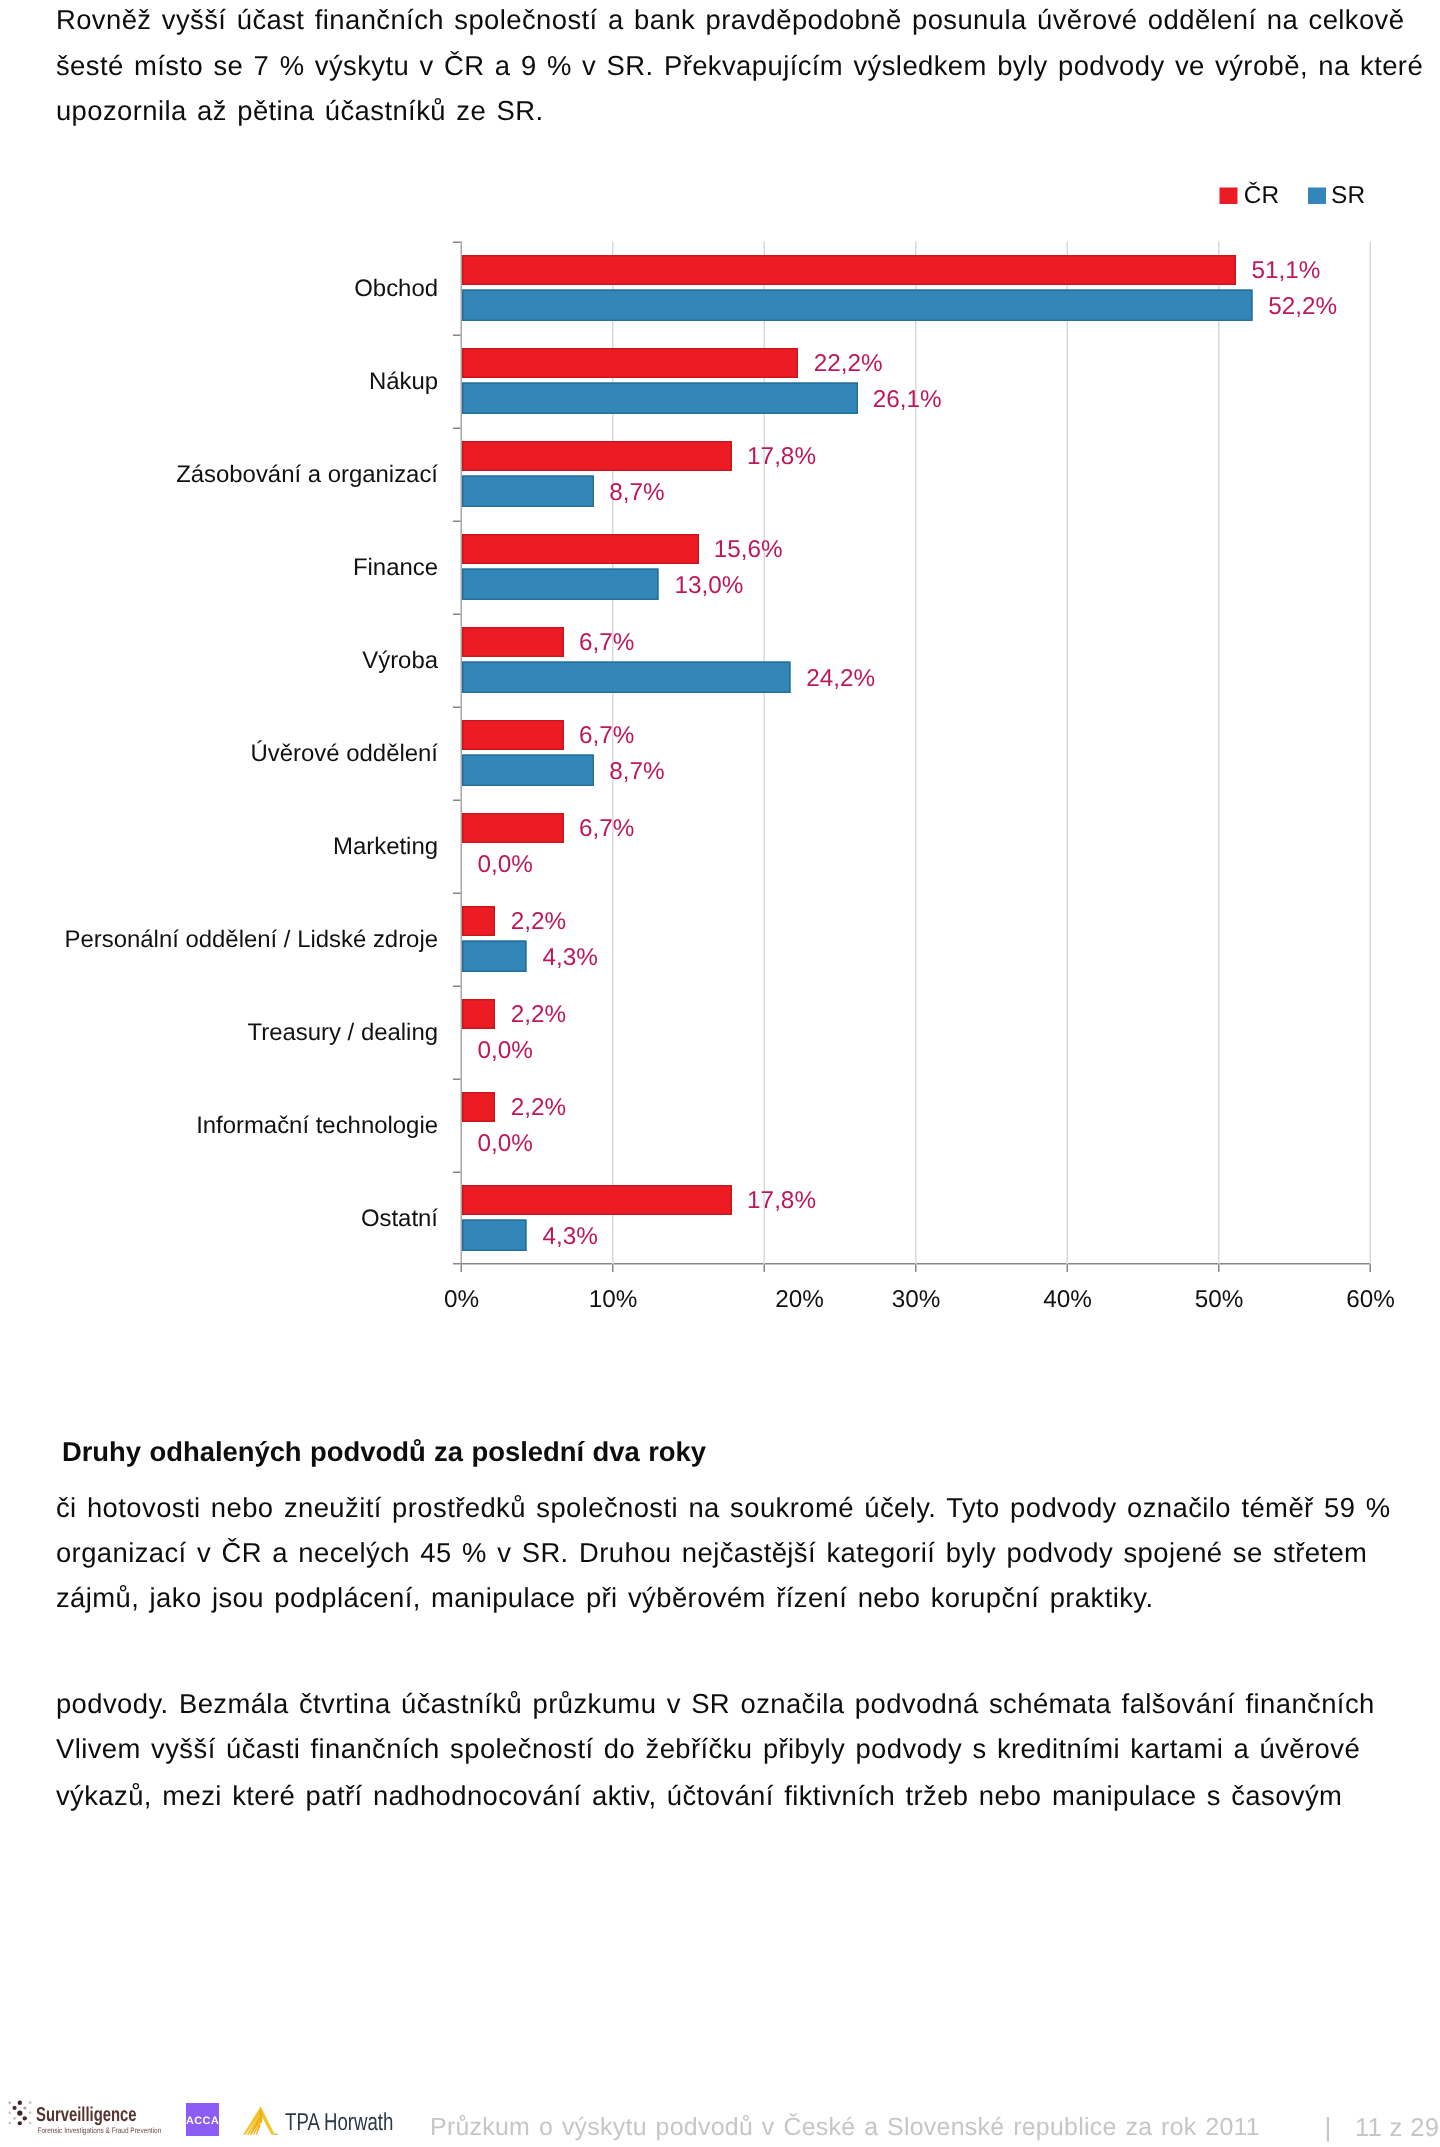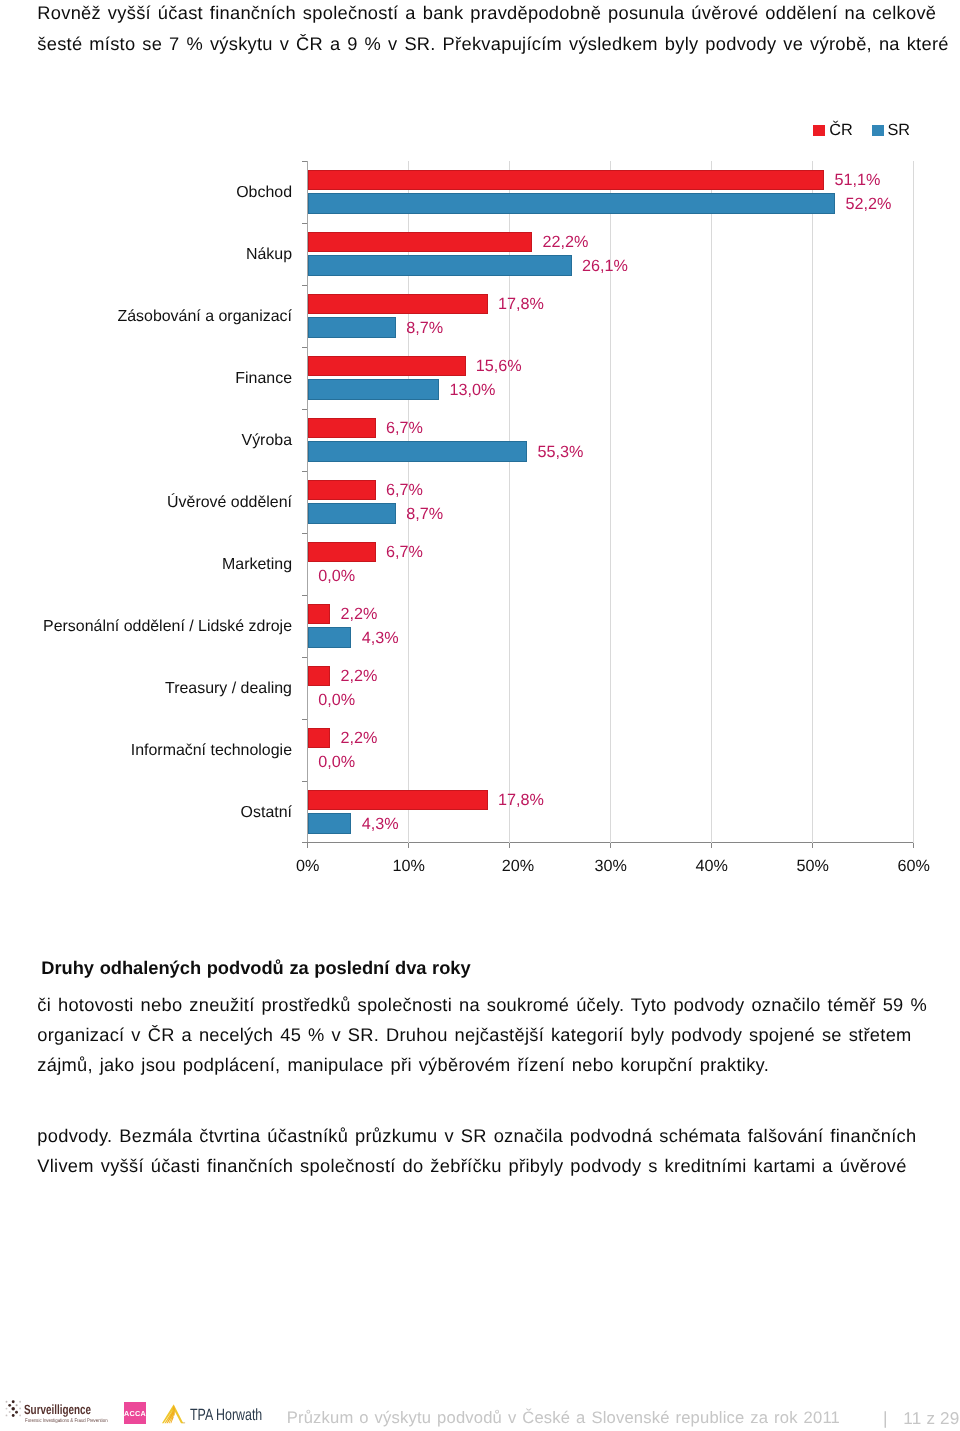--- a/index.html
+++ b/index.html
@@ -48,36 +48,37 @@
          letter-spacing:0.18px;word-spacing:1.1px;}
   .fsep{transform:translateZ(0);position:absolute;left:883px;top:1407.5px;font-size:17.6px;color:#c6c6c6;}
   .fpage{transform:translateZ(0);position:absolute;left:903.3px;top:1409.2px;font-size:17.1px;color:#c6c6c6;white-space:nowrap;letter-spacing:0.2px;}
   .logo-surv{position:absolute;left:5px;top:1394px;width:112px;height:34px;}
   .surv-name{position:absolute;left:24.3px;top:1402.6px;font-size:13.4px;font-weight:bold;
              color:#57332f;letter-spacing:0px;line-height:1;white-space:nowrap;
              transform:scaleX(0.738) translateZ(0);transform-origin:0 0;}
   .surv-tag{position:absolute;left:24.6px;top:1419.1px;font-size:5.3px;font-weight:normal;
             color:#6b4b47;letter-spacing:0px;line-height:1;white-space:nowrap;
             transform:scaleX(0.815) translateZ(0);transform-origin:0 0;}
-  .logo-acca{position:absolute;left:124px;top:1401.8px;width:22.1px;height:22.0px;background:#ec4899;}
+  .logo-acca{position:absolute;left:124px;top:1401.8px;width:22.1px;height:22.0px;background:#8b5cf6;}
   .acca-txt{transform:translateZ(0);position:absolute;left:0px;top:8.4px;width:22.1px;text-align:center;font-size:7.2px;
             font-weight:bold;color:#fff;letter-spacing:0.35px;line-height:1;}
   .logo-tpa{position:absolute;left:160px;top:1398px;width:130px;height:30px;}
   .tpa-txt{position:absolute;left:189.6px;top:1406.5px;font-size:16.3px;color:#2a3a4b;
            letter-spacing:0px;line-height:1;white-space:nowrap;
            transform:scaleX(0.763) translateZ(0);transform-origin:0 0;}
 </style>
 </head>
 <body>
 
 <div class="page">
 
   <div class="btxt intro" id="introbox">
       <div>Rovněž vyšší účast finančních společností a bank pravděpodobně posunula úvěrové oddělení na celkově</div>
       <div>šesté místo se 7 % výskytu v ČR a 9 % v SR. Překvapujícím výsledkem byly podvody ve výrobě, na které</div>
+      <div>upozornila až pětina účastníků ze SR.</div>
     </div>
 
   <div class="chart">
     <div class="legend">
       <span class="sw sw1" style="background: rgb(237, 28, 36);"></span>
       <span class="lb lb1">ČR</span>
       <span class="sw sw2" style="background: rgb(50, 135, 184);"></span>
       <span class="lb lb2">SR</span>
     </div>
     <div class="catwrap" id="catwrap">
@@ -127,21 +128,21 @@
         <div class="dlabel" style="left: 99.17px; top: 158.55px;">8,7%</div>
         <div class="ytick" style="top: 186px;"></div>
         <div class="bar cr" style="top: 194.7px; height: 20.7px; width: 157.56px;"></div>
         <div class="dlabel" style="left: 168.86px; top: 196.85px;">15,6%</div>
         <div class="bar sr" style="top: 218.4px; height: 20.7px; width: 131.3px;"></div>
         <div class="dlabel" style="left: 142.6px; top: 220.55px;">13,0%</div>
         <div class="ytick" style="top: 248px;"></div>
         <div class="bar cr" style="top: 256.7px; height: 20.7px; width: 67.67px;"></div>
         <div class="dlabel" style="left: 78.97px; top: 258.85px;">6,7%</div>
         <div class="bar sr" style="top: 280.4px; height: 20.7px; width: 219.17px;"></div>
-        <div class="dlabel" style="left: 230.47px; top: 282.55px;">55,3%</div>
+        <div class="dlabel" style="left: 230.47px; top: 282.55px;">24,2%</div>
         <div class="ytick" style="top: 310px;"></div>
         <div class="bar cr" style="top: 318.7px; height: 20.7px; width: 67.67px;"></div>
         <div class="dlabel" style="left: 78.97px; top: 320.85px;">6,7%</div>
         <div class="bar sr" style="top: 342.4px; height: 20.7px; width: 87.87px;"></div>
         <div class="dlabel" style="left: 99.17px; top: 344.55px;">8,7%</div>
         <div class="ytick" style="top: 372px;"></div>
         <div class="bar cr" style="top: 380.7px; height: 20.7px; width: 67.67px;"></div>
         <div class="dlabel" style="left: 78.97px; top: 382.85px;">6,7%</div>
         <div class="dlabel" style="left: 11.3px; top: 406.55px;">0,0%</div>
         <div class="ytick" style="top: 434px;"></div>
@@ -159,37 +160,38 @@
         <div class="dlabel" style="left: 11.3px; top: 592.55px;">0,0%</div>
         <div class="ytick" style="top: 620px;"></div>
         <div class="bar cr" style="top: 628.7px; height: 20.7px; width: 179.78px;"></div>
         <div class="dlabel" style="left: 191.08px; top: 630.85px;">17,8%</div>
         <div class="bar sr" style="top: 652.4px; height: 20.7px; width: 43.43px;"></div>
         <div class="dlabel" style="left: 54.73px; top: 654.55px;">4,3%</div>
       </div>
     <div id="xlabels">
         <div class="xlabel" style="left: 307.7px; top: 858px;">0%</div>
         <div class="xlabel" style="left: 408.7px; top: 858px;">10%</div>
-        <div class="xlabel" style="left: 518px; top: 858px;">20%</div>
+        <div class="xlabel" style="left: 533px; top: 858px;">20%</div>
         <div class="xlabel" style="left: 610.7px; top: 858px;">30%</div>
         <div class="xlabel" style="left: 711.7px; top: 858px;">40%</div>
         <div class="xlabel" style="left: 812.7px; top: 858px;">50%</div>
         <div class="xlabel" style="left: 913.7px; top: 858px;">60%</div>
       </div>
   </div>
 
   <div class="btxt sect-head">Druhy odhalených podvodů za poslední dva roky</div>
   <div class="btxt para1" id="p1box">
       <div>či hotovosti nebo zneužití prostředků společnosti na soukromé účely. Tyto podvody označilo téměř 59 %</div>
       <div>organizací v ČR a necelých 45 % v SR. Druhou nejčastější kategorií byly podvody spojené se střetem</div>
       <div>zájmů, jako jsou podplácení, manipulace při výběrovém řízení nebo korupční praktiky.</div>
     </div>
   <div class="btxt para2" id="p2box">
       <div>podvody. Bezmála čtvrtina účastníků průzkumu v SR označila podvodná schémata falšování finančních</div>
       <div>Vlivem vyšší účasti finančních společností do žebříčku přibyly podvody s kreditními kartami a úvěrové</div>
+      <div>výkazů, mezi které patří nadhodnocování aktiv, účtování fiktivních tržeb nebo manipulace s časovým</div>
     </div>
 
   <div class="footer">
 
     <div>
       <svg class="logo-surv" viewBox="0 0 112 34">
         <g id="survdots">
             <circle cx="1.5" cy="7.8" r="0.95" fill="#3b2320" opacity="0.3"></circle>
             <circle cx="8.2" cy="7.8" r="1.45" fill="#3b2320" opacity="1"></circle>
             <circle cx="15.1" cy="7.7" r="0.95" fill="#3b2320" opacity="0.28"></circle>

